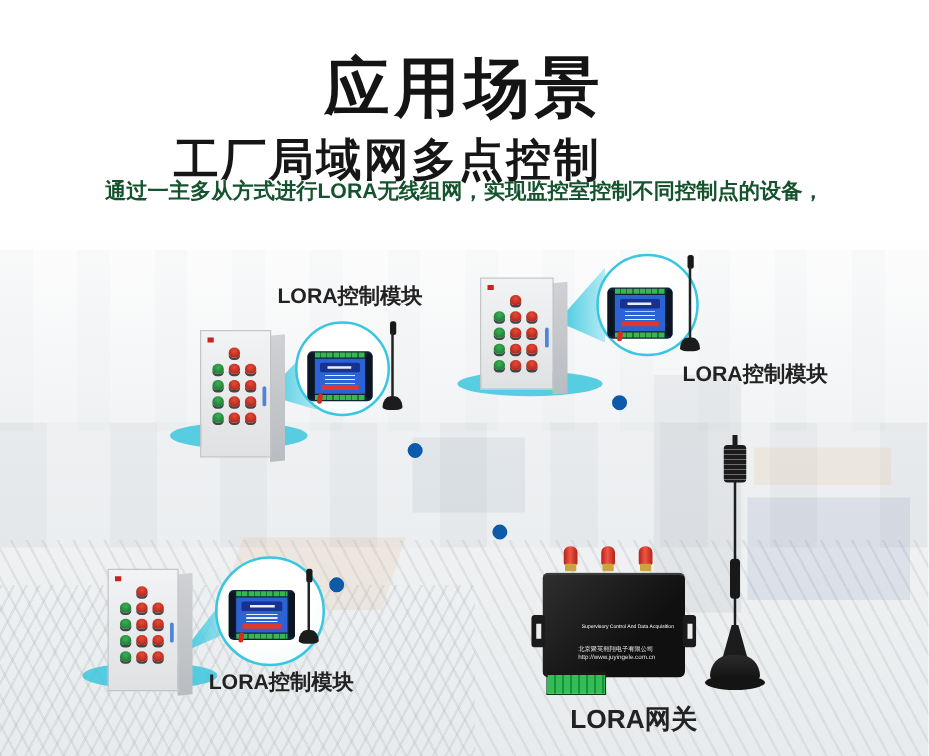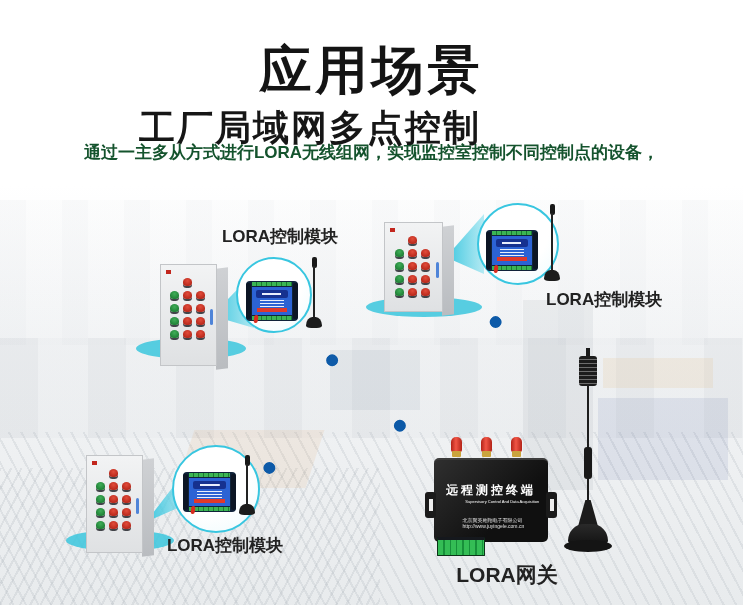--- a/index.html
+++ b/index.html
@@ -375,21 +375,20 @@
       <i class="ring"></i>
     </div>
     <div class="gw-ant gw-a3">
       <i class="cap"></i>
       <i class="ring"></i>
     </div>
 
     <div class="gw-box">
       <i class="gw-ear el"></i>
       <i class="gw-ear er"></i>
-      <div class="gw-title">远程测控终端</div>
       <div class="gw-sub">Supervisory Control And Data Acquisition</div>
       <div class="gw-co">
         <div>北京聚英翱翔电子有限公司</div>
         <div>http://www.juyingele.com.cn</div>
       </div>
       <i class="gw-term"></i>
     </div>
 
     <div class="mag">
       <i class="mag-tip"></i>

